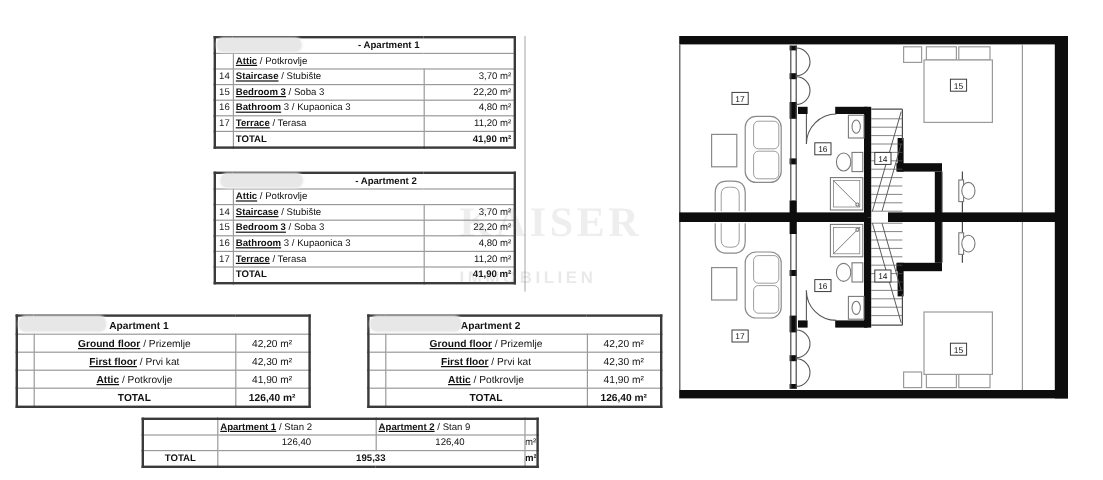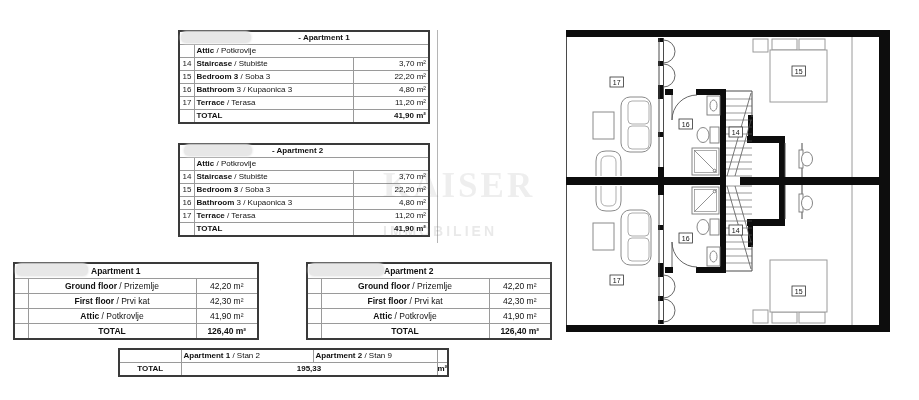--- a/index.html
+++ b/index.html
@@ -13,21 +13,21 @@
   table.unit td{height:12px;}
   table.sum{border:2px solid #3a3a3a;}
   table.sum td{height:14px;font-size:8.5px;text-align:center;}
   table.grand{border:2px solid #3a3a3a;}
   table.grand td{height:12px;}
   td.title{font-weight:bold;border-bottom:1.5px solid #3a3a3a;font-size:8.5px;}
   tr.tot td{border-top:1.5px solid #3a3a3a;font-weight:bold;}
   td.num{text-align:right;padding-right:1px;color:#222;}
   td.val{text-align:right;}
   td.ctr{text-align:center;}
-  b{font-weight:bold;}
+  b{font-weight:bold;text-decoration:underline;}
   .blob{position:absolute;background:#e7e7e7;border-radius:5px;z-index:3;
         box-shadow:0 0 2px 1px #efefef;}
   .vline{position:absolute;width:1px;background:#b5b5b5;z-index:0;}
   #watermark{position:absolute;left:383px;top:166px;width:180px;z-index:2;pointer-events:none;
              text-align:left;user-select:none;}
   #watermark .w1{font-family:"Liberation Serif",serif;font-size:35px;letter-spacing:3px;
                  color:rgba(120,120,120,0.13);font-weight:bold;}
   #watermark .w2{font-family:"Liberation Sans",sans-serif;font-size:14px;letter-spacing:3px;
                  color:rgba(120,120,120,0.16);margin-top:17px;font-weight:bold;}
   #plan{position:absolute;left:563px;top:25px;z-index:1;}
@@ -87,21 +87,21 @@
     </table>
 
   <table class="t unit" style="left:178px;top:143px;width:250px;">
     <colgroup>
         <col style="width:15px">
         <col style="width:159px">
         <col style="width:76px">
       </colgroup>
     <tbody>
         <tr>
-          <td colspan="3" class="title" style="padding-left:92px;text-align:left;">- Apartment 2</td>
+          <td colspan="3" class="title" style="padding-left:116px;text-align:left;">- Apartment 2</td>
         </tr>
     <tr>
           <td></td>
           <td colspan="2"><b>Attic</b><span> / Potkrovlje</span></td>
         </tr>
     <tr>
       <td class="num">14</td>
       <td><b>Staircase</b><span> / Stubište</span></td>
       <td class="val">3,70 m²</td>
         </tr>
@@ -200,20 +200,26 @@
         <col style="width:132px">
         <col style="width:124px">
         <col style="width:11px">
       </colgroup>
     <tbody>
         <tr>
       <td></td>
       <td><b>Apartment 1</b><span> / Stan 2</span></td>
       <td><b>Apartment 2</b><span> / Stan 9</span></td>
       <td></td>
+        </tr>
+    <tr>
+      <td></td>
+      <td class="ctr">126,40</td>
+      <td class="ctr">126,40</td>
+      <td style="padding:0;text-align:center;">m²</td>
         </tr>
     <tr class="tot">
       <td class="ctr">TOTAL</td>
       <td colspan="2" class="ctr">195,33</td>
       <td style="padding:0;text-align:center;">m²</td>
         </tr>
   </tbody>
     </table>
 
   <div class="blob" style="left:181px;top:32px;width:70px;height:11px;"></div>

